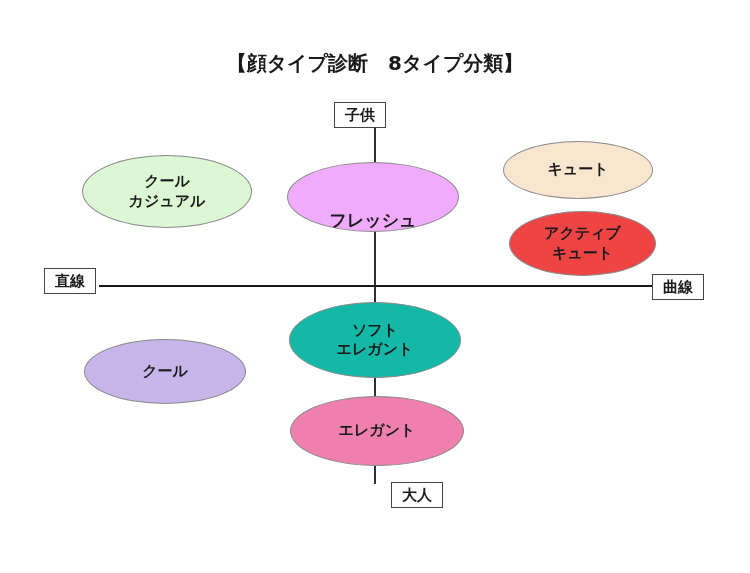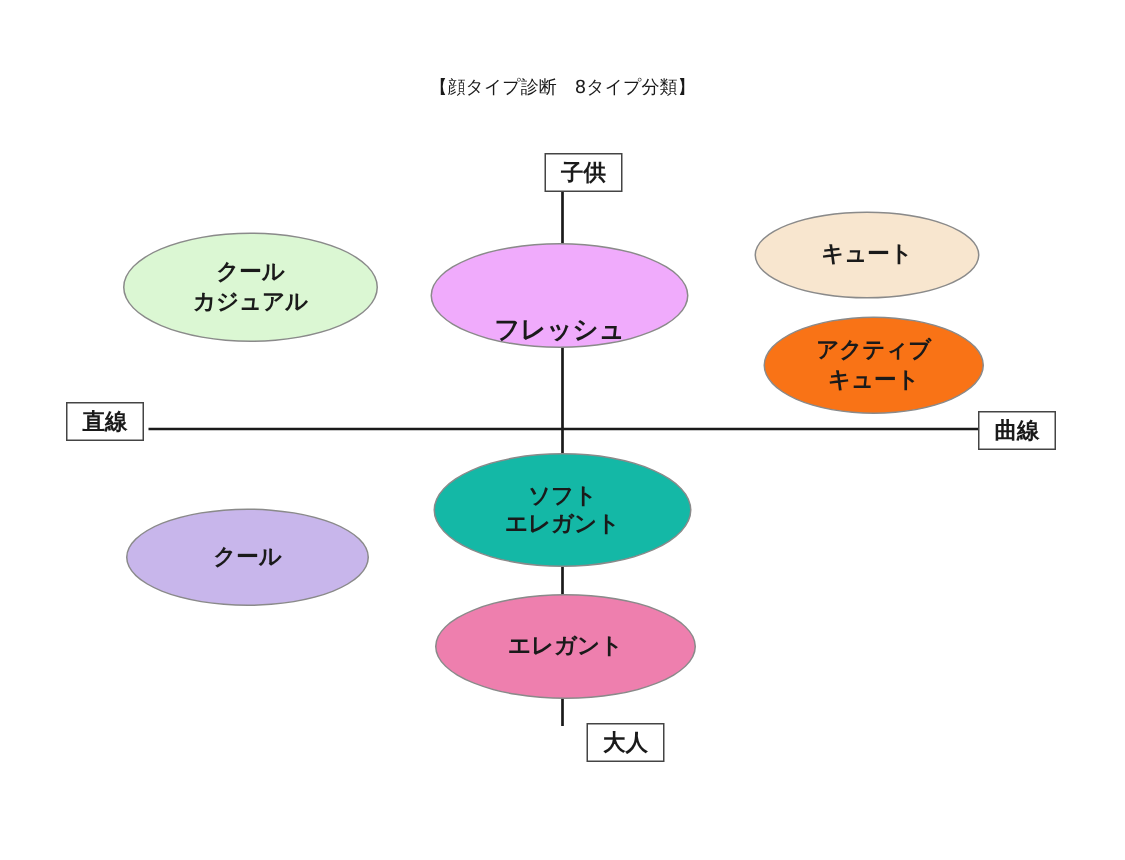--- a/index.html
+++ b/index.html
@@ -14,22 +14,22 @@
     height: 573px;
     background: #ffffff;
     overflow: hidden;
   }
   .diagram-title {
     position: absolute;
     top: 50px;
     left: 0;
     width: 100%;
     text-align: center;
-    font-size: 12px;
-    font-weight: normal;
+    font-size: 20px;
+    font-weight: bold;
     color: #1a1a1a;
   }
   .axis-svg {
     position: absolute;
     top: 0;
     left: 0;
     width: 750px;
     height: 573px;
     z-index: 1;
   }
@@ -40,21 +40,21 @@
     border: 1px solid #444444;
     color: #1a1a1a;
     font-size: 15px;
     font-weight: bold;
     padding: 3px 10px;
     text-align: center;
     line-height: 1.2;
     white-space: nowrap;
     box-sizing: border-box;
   }
-  .axis-top    { left: 363px; top: 102px; }
+  .axis-top    { left: 334px; top: 102px; }
   .axis-bottom { left: 347px; top: 482px; margin-left: 44px; }
   .axis-left   { left: 44px;  top: 268px; }
   .axis-right  { left: 652px; top: 274px; }
 
   .type-ellipse {
     position: absolute;
     z-index: 2;
     border: 1px solid #8a8a8a;
     border-radius: 50%;
     display: flex;
@@ -105,21 +105,21 @@
   </div>
 
   <div class="type-ellipse ellipse-fresh" style="background-color: #f0abfc; align-items: flex-end;">
     <span class="type-label">フレッシュ</span>
   </div>
 
   <div class="type-ellipse ellipse-cute" style="background-color: rgb(248, 230, 207);">
     <span class="type-label">キュート</span>
   </div>
 
-  <div class="type-ellipse ellipse-active-cute" style="background-color: #f97316; text-align: center;">
+  <div class="type-ellipse ellipse-active-cute" style="background-color: #ef4444; text-align: center;">
     <span class="type-label">アクティブ
 キュート</span>
   </div>
 
   <div class="type-ellipse ellipse-soft-elegant" style="background-color: #14b8a6;">
     <span class="type-label">ソフト
 エレガント</span>
   </div>
 
   <div class="type-ellipse ellipse-cool" style="background-color: rgb(200, 182, 235);">

